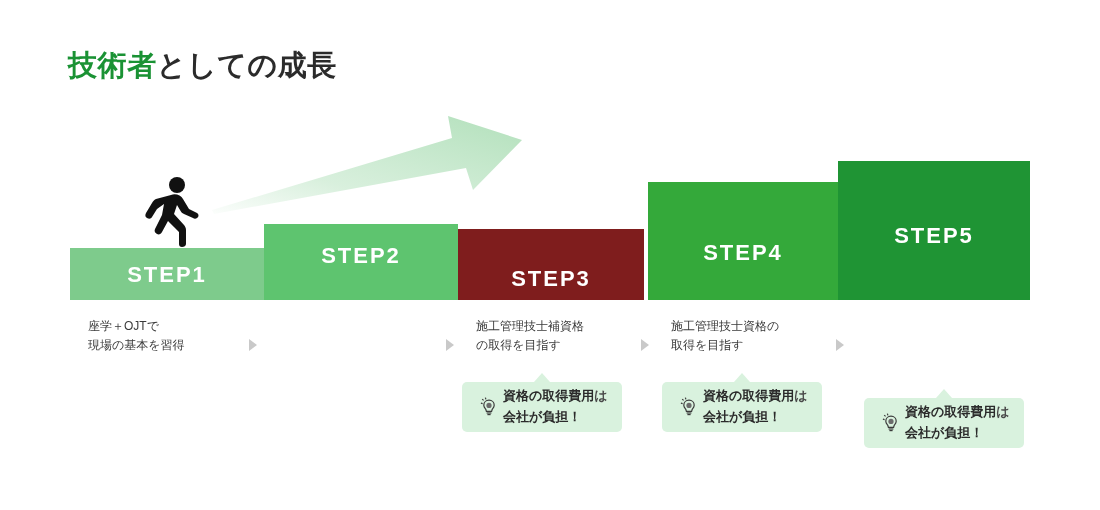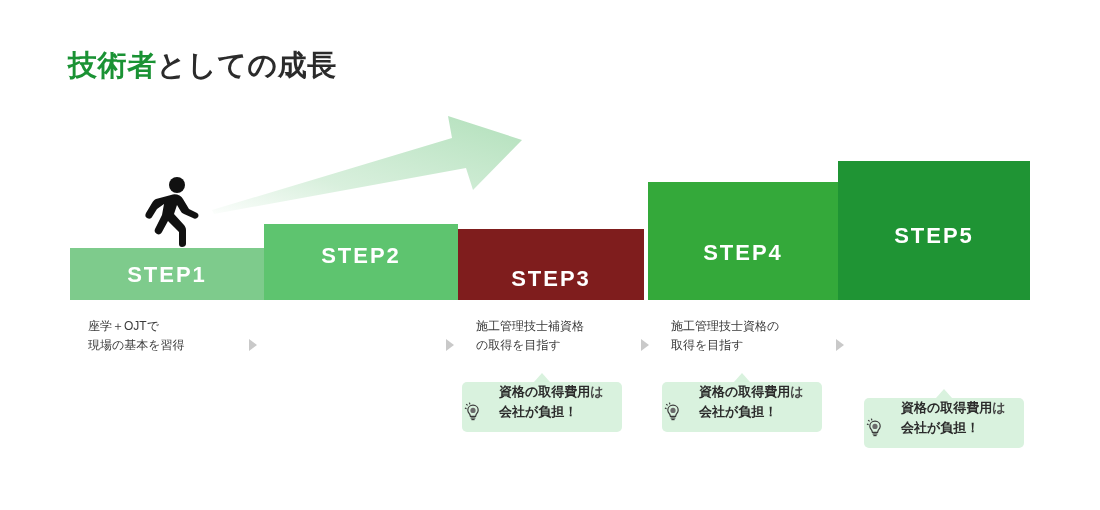--- a/index.html
+++ b/index.html
@@ -95,25 +95,25 @@
     border-top: 6px solid transparent;
     border-bottom: 6px solid transparent;
     border-left: 8px solid #c9c9c9;
   }
 
   
   .callout {
     position: absolute;
     background: #d9f2de;
     border-radius: 5px;
-    padding: 9px 12px 10px 2px;
+    padding: 9px 12px 10px 18px;
     box-sizing: border-box;
     display: flex;
-    align-items: flex-end;
-    gap: 17px;
+    align-items: center;
+    gap: 5px;
   }
   .callout::after {
     content: "";
     position: absolute;
     top: -9px;
     left: 50%;
     transform: translateX(-50%);
     width: 0;
     height: 0;
     border-left: 8px solid transparent;

